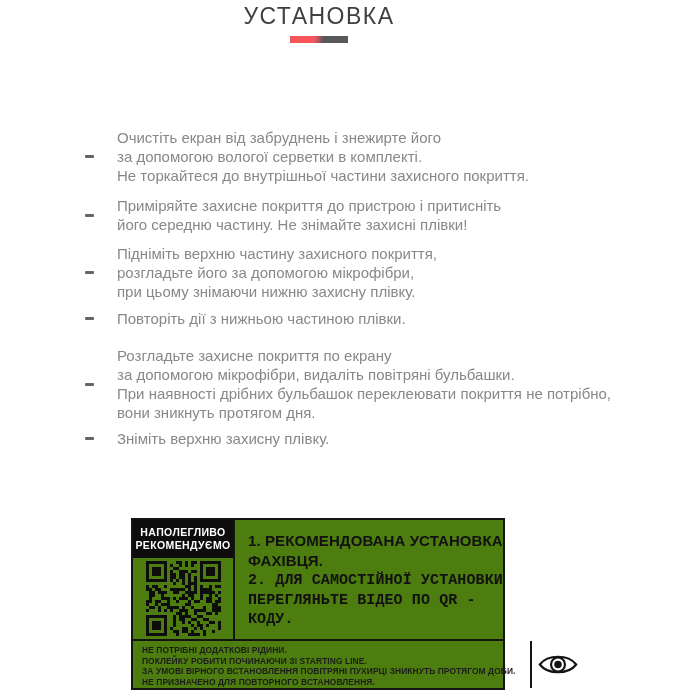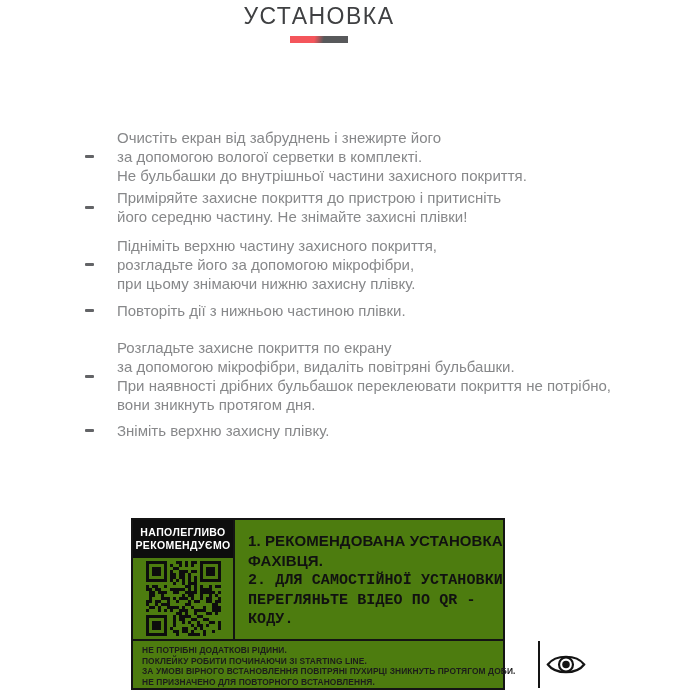--- a/index.html
+++ b/index.html
@@ -22,21 +22,21 @@
     width:58px;height:7px;
     background:linear-gradient(100deg,#f4555b 0%,#f4555b 42%,#58595b 58%,#58595b 100%);
   }
   
   .instructions{
     position:absolute;top:128px;left:85px;width:560px;
   }
   .inst{
     display:flex;align-items:center;
   }
-  .inst:nth-of-type(1){margin-bottom:3px;}
+  .inst:nth-of-type(1){margin-bottom:11px;}
   .inst:nth-of-type(2){margin-bottom:10px;}
   .inst:nth-of-type(3){margin-bottom:8px;}
   .inst:nth-of-type(4){margin-bottom:18px;}
   .inst:nth-of-type(5){margin-bottom:7px;}
   .dash-col{width:32px;flex:0 0 32px;display:flex;align-items:center;}
   .dash{display:block;width:9px;height:3px;background:#636467;border-radius:1px;}
   .lines{flex:1;}
   .lines div{
     font-size:15px;line-height:19px;color:#87888a;
   }
@@ -71,21 +71,21 @@
   .rb-point{
     font-size:15px;font-weight:bold;line-height:19.5px;letter-spacing:0.1px;
   }
   .rb-point + .rb-point{margin-top:1px;font-family:Liberation Mono, monospace;}
   .rb-bottom{
     height:49px;flex:0 0 49px;
     border-top:2px solid #141414;box-sizing:border-box;
     display:flex;
   }
   .rb-fine{
-    flex:1;padding:4px 23px 0 9px;box-sizing:border-box;
+    flex:1;padding:4px 15px 0 9px;box-sizing:border-box;
   }
   .rb-fine div{
     font-size:8.4px;font-weight:bold;line-height:10.5px;
     color:#1c1c1c;letter-spacing:0.1px;white-space:nowrap;
   }
   .rb-eye{
     width:53px;flex:0 0 53px;
     border-left:2px solid #141414;box-sizing:border-box;
     display:flex;align-items:center;justify-content:center;
   }
@@ -100,21 +100,21 @@
 
   <div class="instructions">
 
     <div class="inst">
       <span class="dash-col">
           <span class="dash"></span>
         </span>
       <div class="lines">
         <div>Очистіть екран від забруднень і знежирте його</div>
         <div>за допомогою вологої серветки в комплекті.</div>
-        <div>Не бульбашки до внутрішньої частини захисного покриття.</div>
+        <div>Не торкайтеся до внутрішньої частини захисного покриття.</div>
       </div>
     </div>
 
     <div class="inst">
       <span class="dash-col">
           <span class="dash"></span>
         </span>
       <div class="lines">
         <div>Приміряйте захисне покриття до пристрою і притисніть</div>
         <div>його середню частину. Не знімайте захисні плівки!</div>

